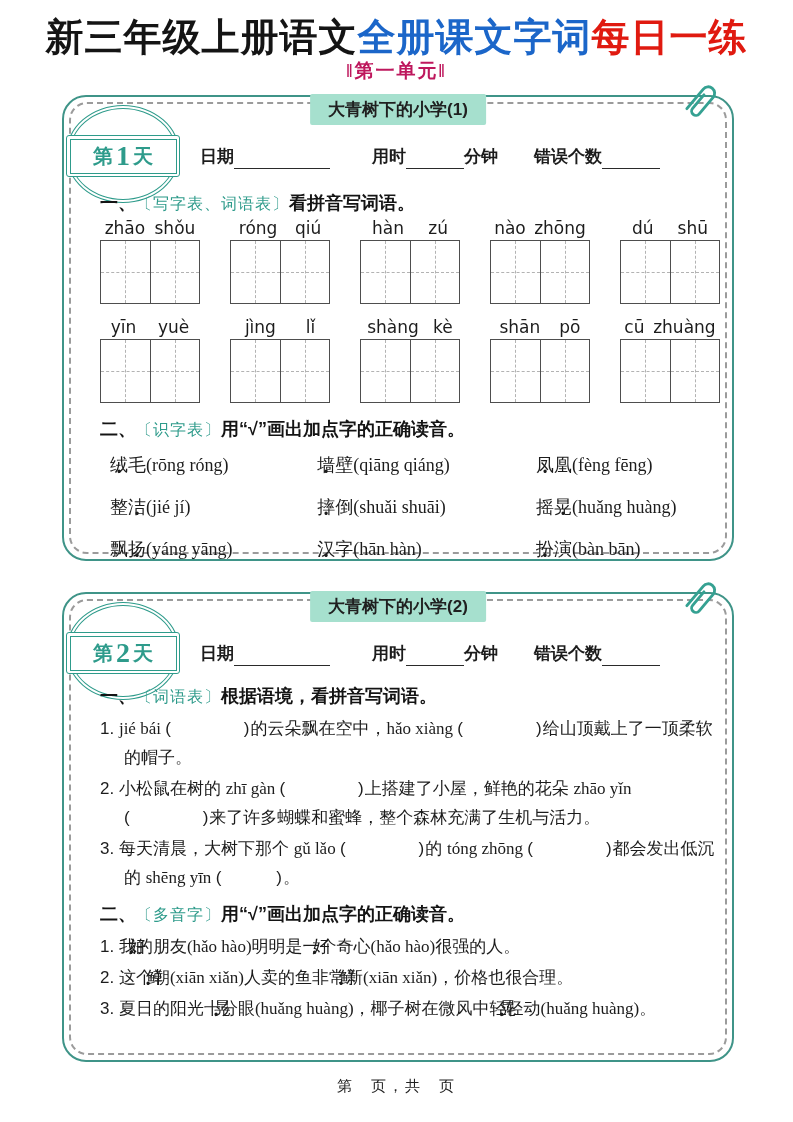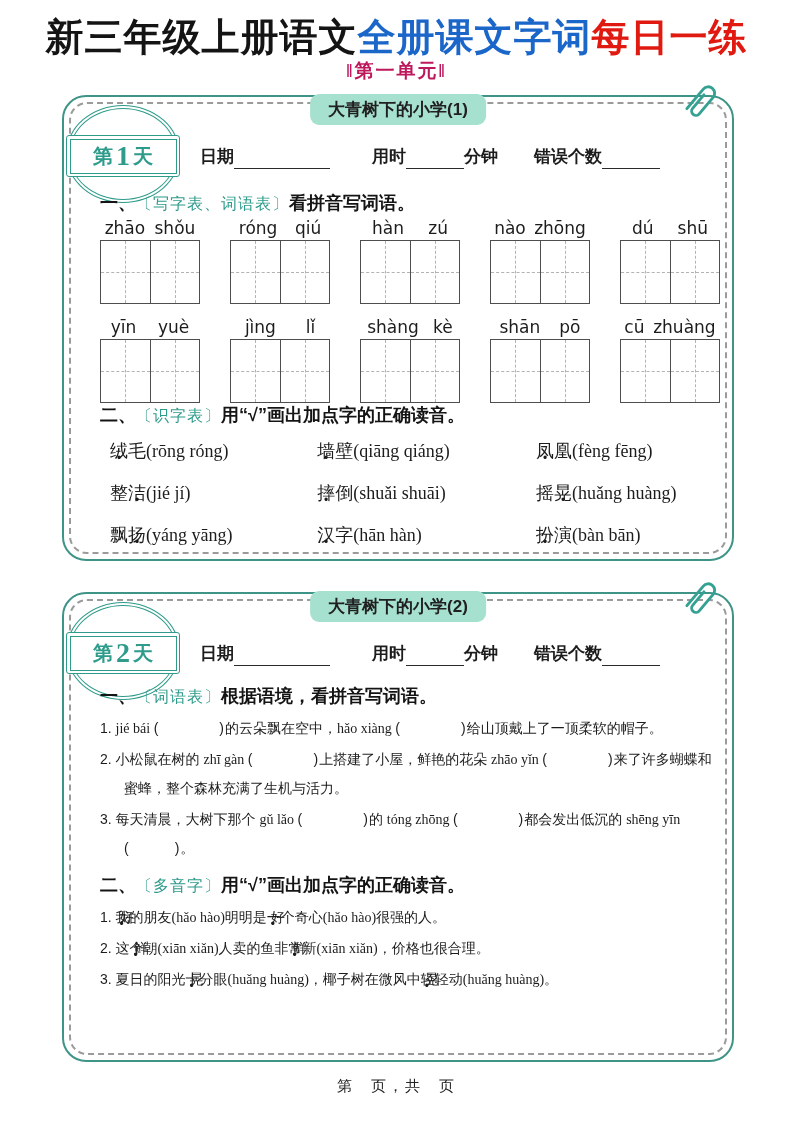--- a/index.html
+++ b/index.html
@@ -11,41 +11,41 @@
   .t-black{color:#141414;} .t-blue{color:#1b66c9;} .t-red{color:#e01a10;}
   .unit-header{position:absolute;top:58px;left:0;width:100%;text-align:center;
       font-family:"Liberation Serif",serif;font-weight:700;font-size:19px;color:#be185d;letter-spacing:2px;}
   
   .card{position:absolute;left:62px;width:668px;border:2px solid #3f9488;border-radius:24px;background:#fff;}
   .card1{top:95px;height:462px;} .card2{top:592px;height:466px;}
   .card-dash{position:absolute;inset:5px;border:2px dashed #9b9b9b;border-radius:18px;pointer-events:none;}
   .card-content{position:relative;padding:48px 12px 0 36px;}
   .tab{position:absolute;top:-3px;left:50%;transform:translateX(-50%);
       background:#a6e0ce;color:#202020;font-weight:700;font-size:17px;
-      padding:4px 18px;border-radius:9px;white-space:nowrap;}
+      padding:4px 18px;border-radius:2px;white-space:nowrap;}
   .clip{position:absolute;top:-18px;right:12px;transform:rotate(40deg);}
   
   .badge{position:absolute;left:0;top:6px;width:122px;height:104px;}
   .badge-circle{position:absolute;left:2px;top:2px;width:112px;height:96px;border:1.5px solid #2e9b8b;border-radius:50%;}
   .badge-circle::before{content:"";position:absolute;inset:2px;border:1px solid #2e9b8b;border-radius:50%;}
   .badge-rect{position:absolute;left:2px;top:32px;width:112px;height:40px;background:#fff;
       border:1.5px solid #2e9b8b;border-radius:3px;display:flex;align-items:center;justify-content:center;}
   .badge-rect::before{content:"";position:absolute;inset:2.5px;border:1px solid #2e9b8b;}
   .badge-rect span{position:relative;color:#2e9b8b;font-family:"Liberation Serif",serif;font-weight:900;font-size:20px;}
   .badge-rect .num{font-size:28px;margin:0 3px;line-height:1;}
   
   .meta{margin-left:100px;font-family:"Liberation Serif",serif;font-weight:700;font-size:17px;
       line-height:24px;white-space:nowrap;}
   .u{display:inline-block;border-bottom:1.6px solid #2a2a2a;height:1em;vertical-align:bottom;}
   .u1{width:96px;margin-right:42px;} .u2{width:58px;} .u3{width:58px;}
   .meta .gap{display:inline-block;width:36px;}
   
   .sec-h{font-size:18px;font-weight:700;color:#141414;}
   .sec-h .tag{color:#2e9b8b;font-weight:400;font-size:16px;letter-spacing:1px;}
-  .h1a{margin-top:22px;} .h2a{} .h1b{margin-top:18px;} .h2b{margin-top:10px;}
+  .h1a{margin-top:22px;} .h2a{margin-top:14px;} .h1b{margin-top:18px;} .h2b{margin-top:10px;}
   
   .py-row{display:flex;justify-content:space-between;margin-top:0;}
   .py-row.second{margin-top:10px;}
   .word-block{width:100px;}
   .py-line{display:flex;justify-content:space-around;align-items:flex-end;height:23px;
       font-family:"DejaVu Sans",sans-serif;font-size:17px;color:#1c1c1c;}
   .wgrid{display:flex;border:1px solid #4e4e4e;height:62px;margin-top:2px;background:#fff;}
   .wcell{flex:1;position:relative;border-left:1px solid #4e4e4e;}
   .wcell:first-child{border-left:none;}
   .wcell::before{content:"";position:absolute;left:50%;top:0;bottom:0;border-left:1px dashed #b3b3b3;}
@@ -53,21 +53,21 @@
   
   .choice-grid{display:grid;grid-template-columns:1.07fr 1.13fr 0.95fr;row-gap:17px;margin:12px 0 0 10px;}
   .rd-item{font-size:18px;line-height:25px;white-space:nowrap;}
   .cn{color:#1c1c1c;}
   .dotted{position:relative;display:inline-block;}
   .dotted::after{content:"•";position:absolute;left:50%;transform:translateX(-50%);
       bottom:-0.62em;font-size:12px;color:#1c1c1c;}
   .choices,.py{font-family:Liberation Serif, serif;}
   
   .seg-list{margin-top:6px;}
-  .seg-item{font-size:14px;line-height:29px;margin:0 0 2px 0;padding-left:24px;text-indent:-24px;color:#1c1c1c;}
+  .seg-item{font-size:17px;line-height:29px;margin:0 0 2px 0;padding-left:24px;text-indent:-24px;color:#1c1c1c;}
   .blank{letter-spacing:1px;}
   
   .footer{position:absolute;bottom:26px;left:0;width:100%;text-align:center;
       font-family:"Liberation Serif",serif;font-weight:400;font-size:15px;letter-spacing:2px;color:#222;}
 </style>
 </head>
 <body>
 
 <div class="page">
 

